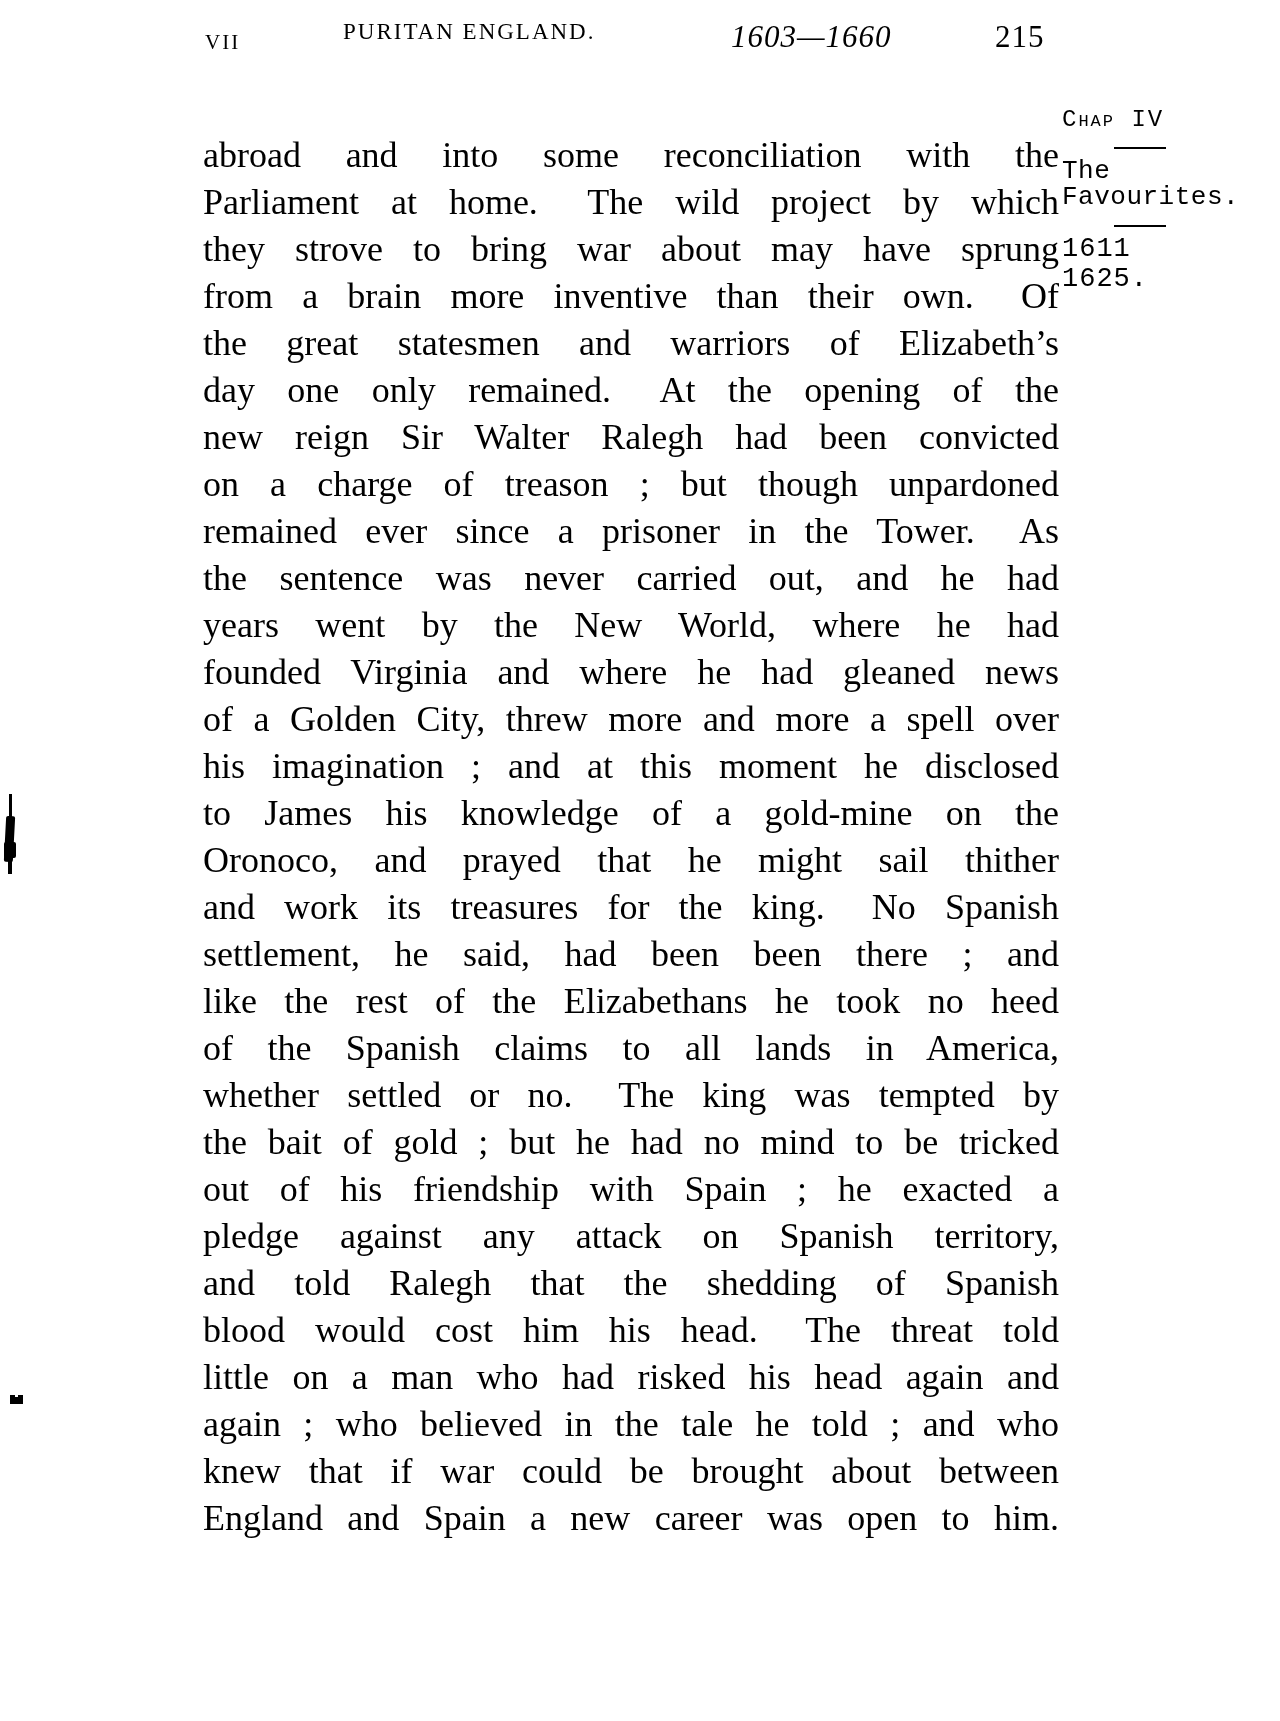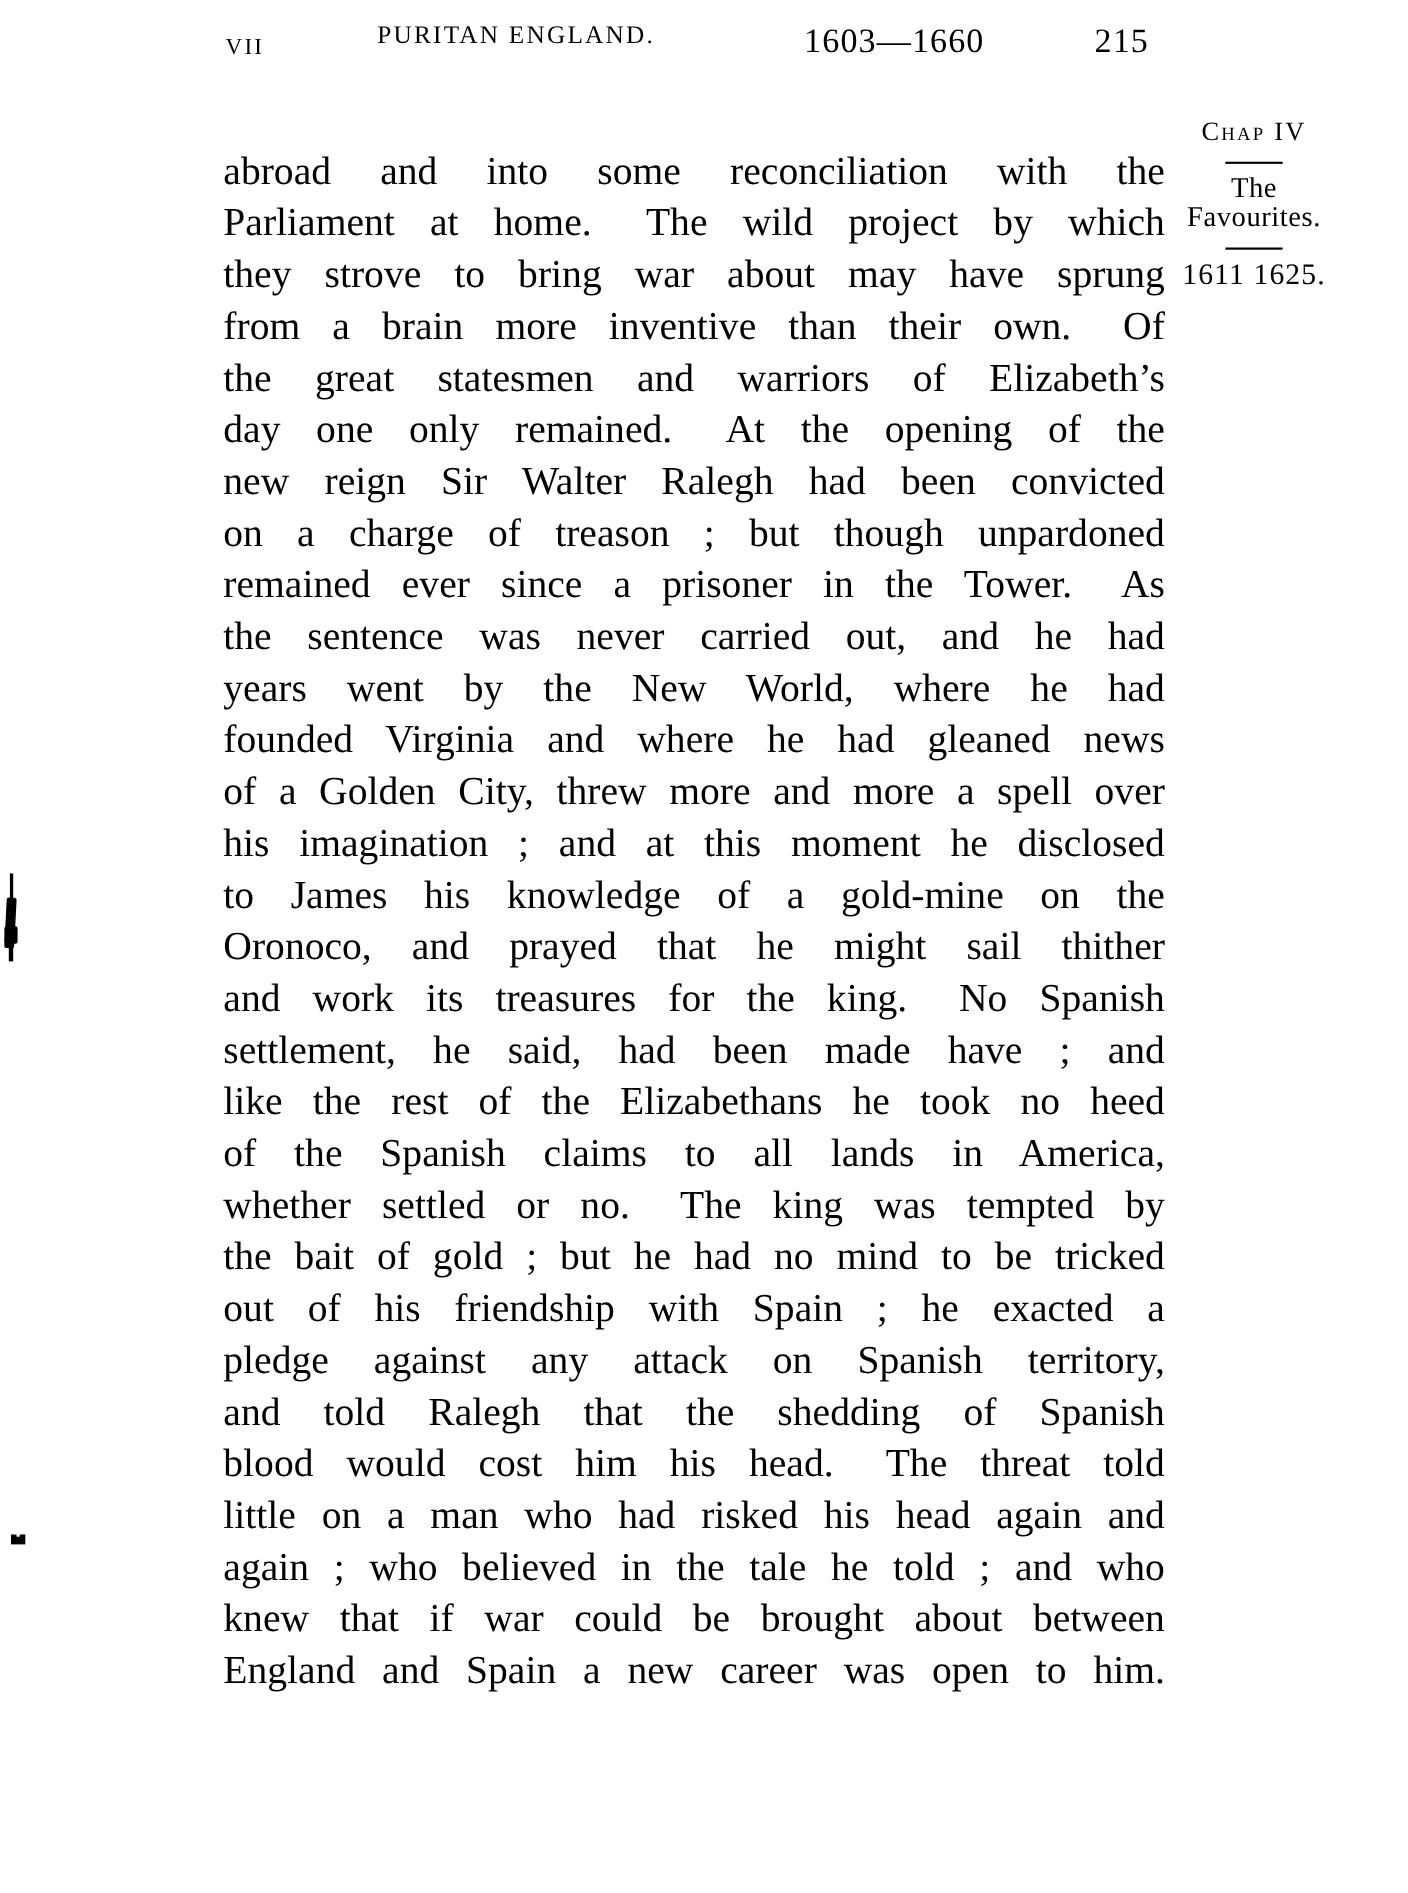--- a/index.html
+++ b/index.html
@@ -16,21 +16,21 @@
   .folio{
     position:absolute;left:205px;top:30px;
     font-size:21px;letter-spacing:2px;
   }
   .running-title{
     position:absolute;left:343px;top:19px;
     font-size:23px;letter-spacing:2px;
   }
   .date-range{
     position:absolute;left:731px;top:19px;
-    font-size:31px;letter-spacing:1px;
+    font-size:31px;letter-spacing:1px;font-style:italic;
   }
   .page-number{
     position:absolute;left:995px;top:19px;
     font-size:31px;letter-spacing:1px;text-align:center;
   }
   
   .body-block{
     position:absolute;left:203px;top:100px;width:856px;margin-top:32px;
   }
   .tline{
@@ -38,21 +38,21 @@
     font-size:36px;
     text-align:justify;
     text-align-last:justify;
     text-justify:inter-word;
     white-space:normal;
     overflow:visible;
   }
   
   .margin-notes{
     position:absolute;left:1062px;top:106px;width:156px;
-    text-align:center;
+    font-family:Liberation Mono, monospace;
   }
   .chapter-note{
     font-size:24px;line-height:28px;
     font-variant:small-caps;letter-spacing:2px;
   }
   .margin-rule{
     width:52px;height:2px;background:#000;
     margin:13px auto 9px auto;
   }
   .margin-rule.second{margin:15px auto 7px auto;}
@@ -88,21 +88,21 @@
     <div class="tline">on a charge of treason ; but though unpardoned</div>
     <div class="tline">remained ever since a prisoner in the Tower.  As</div>
     <div class="tline">the sentence was never carried out, and he had</div>
     <div class="tline">years went by the New World, where he had</div>
     <div class="tline">founded Virginia and where he had gleaned news</div>
     <div class="tline">of a Golden City, threw more and more a spell over</div>
     <div class="tline">his imagination ; and at this moment he disclosed</div>
     <div class="tline">to James his knowledge of a gold-mine on the</div>
     <div class="tline">Oronoco, and prayed that he might sail thither</div>
     <div class="tline">and work its treasures for the king.  No Spanish</div>
-    <div class="tline">settlement, he said, had been made have ; and</div>
+    <div class="tline">settlement, he said, had been been there ; and</div>
     <div class="tline">like the rest of the Elizabethans he took no heed</div>
     <div class="tline">of the Spanish claims to all lands in America,</div>
     <div class="tline">whether settled or no.  The king was tempted by</div>
     <div class="tline">the bait of gold ; but he had no mind to be tricked</div>
     <div class="tline">out of his friendship with Spain ; he exacted a</div>
     <div class="tline">pledge against any attack on Spanish territory,</div>
     <div class="tline">and told Ralegh that the shedding of Spanish</div>
     <div class="tline">blood would cost him his head.  The threat told</div>
     <div class="tline">little on a man who had risked his head again and</div>
     <div class="tline">again ; who believed in the tale he told ; and who</div>

